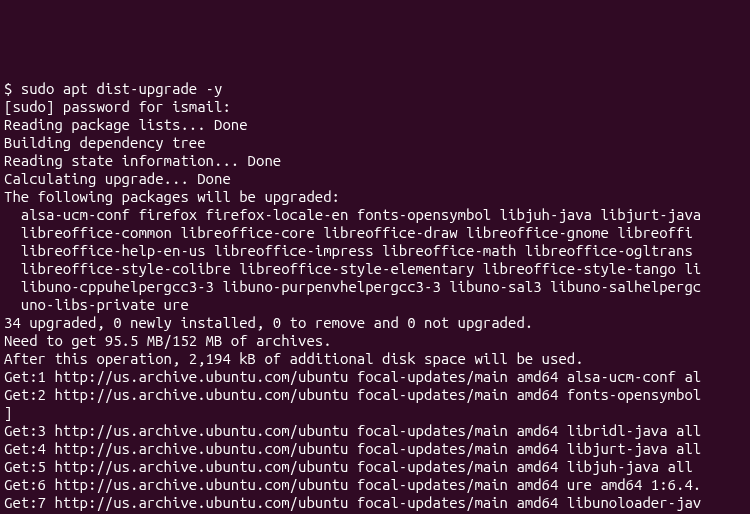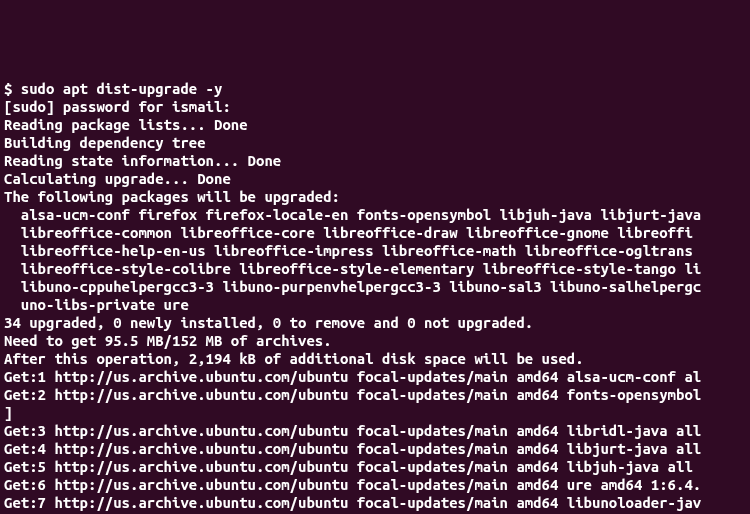--- a/index.html
+++ b/index.html
@@ -20,21 +20,20 @@
       white-space: pre;
     }
     .terminal {
       white-space: pre;
       font-family: inherit;
     }
     .line {
       display: block;
       white-space: pre;
       overflow: hidden;
-      font-weight: bold;
     }
   </style>
 </head>
 <body>
 
 
 
 <div class="terminal"><span class="line">$ sudo apt dist-upgrade -y</span><span class="line">[sudo] password for ismail:</span><span class="line">Reading package lists... Done</span><span class="line">Building dependency tree</span><span class="line">Reading state information... Done</span><span class="line">Calculating upgrade... Done</span><span class="line">The following packages will be upgraded:</span><span class="line">  alsa-ucm-conf firefox firefox-locale-en fonts-opensymbol libjuh-java libjurt-java</span><span class="line">  libreoffice-common libreoffice-core libreoffice-draw libreoffice-gnome libreoffi</span><span class="line">  libreoffice-help-en-us libreoffice-impress libreoffice-math libreoffice-ogltrans</span><span class="line">  libreoffice-style-colibre libreoffice-style-elementary libreoffice-style-tango li</span><span class="line">  libuno-cppuhelpergcc3-3 libuno-purpenvhelpergcc3-3 libuno-sal3 libuno-salhelpergc</span><span class="line">  uno-libs-private ure</span><span class="line">34 upgraded, 0 newly installed, 0 to remove and 0 not upgraded.</span><span class="line">Need to get 95.5 MB/152 MB of archives.</span><span class="line">After this operation, 2,194 kB of additional disk space will be used.</span><span class="line">Get:1 http://us.archive.ubuntu.com/ubuntu focal-updates/main amd64 alsa-ucm-conf al</span><span class="line">Get:2 http://us.archive.ubuntu.com/ubuntu focal-updates/main amd64 fonts-opensymbol</span><span class="line">]</span><span class="line">Get:3 http://us.archive.ubuntu.com/ubuntu focal-updates/main amd64 libridl-java all</span><span class="line">Get:4 http://us.archive.ubuntu.com/ubuntu focal-updates/main amd64 libjurt-java all</span><span class="line">Get:5 http://us.archive.ubuntu.com/ubuntu focal-updates/main amd64 libjuh-java all </span><span class="line">Get:6 http://us.archive.ubuntu.com/ubuntu focal-updates/main amd64 ure amd64 1:6.4.</span><span class="line">Get:7 http://us.archive.ubuntu.com/ubuntu focal-updates/main amd64 libunoloader-jav</span><span class="line">Get:8 http://us.archive.ubuntu.com/ubuntu focal-updates/main amd64 libuno-sal3 amd6</span></div>
 
 

